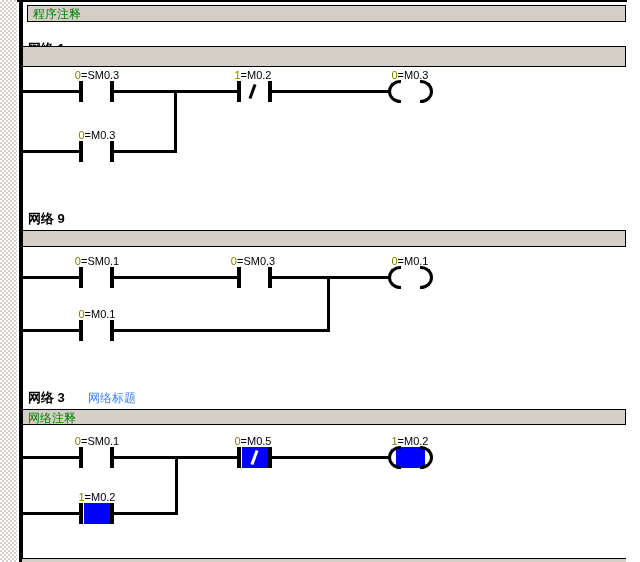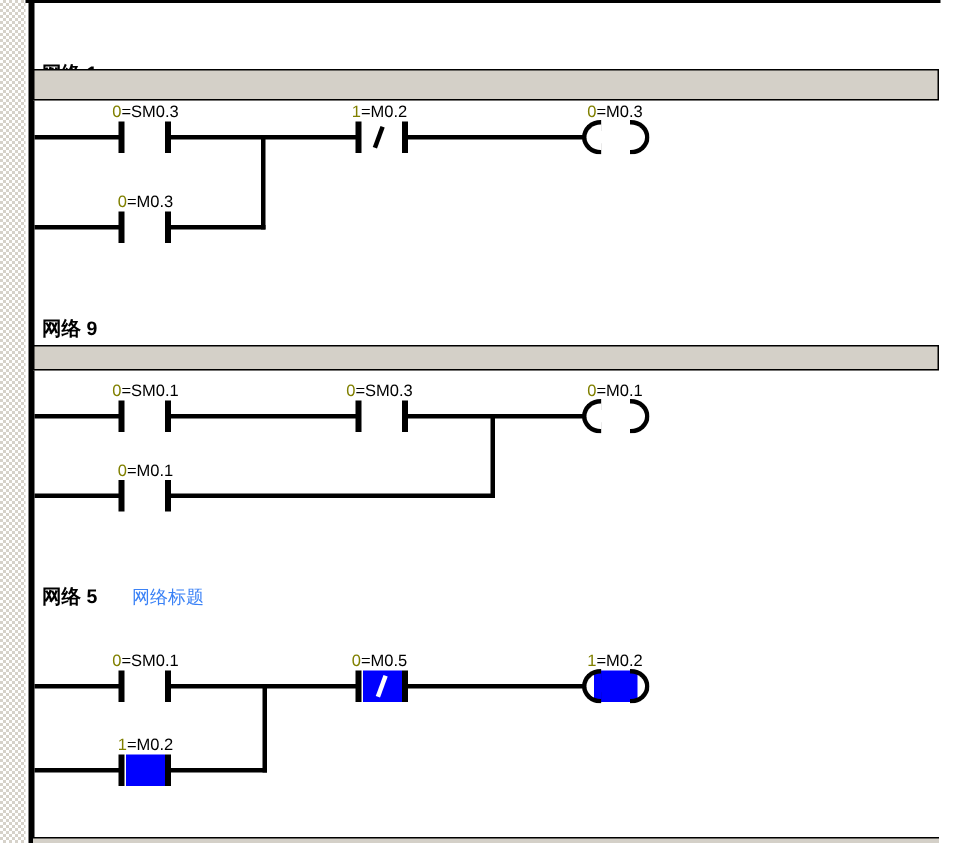--- a/index.html
+++ b/index.html
@@ -36,20 +36,23 @@
   .cutbar { position:absolute; background:#d4d0c8; border-top:1px solid #000; box-sizing:border-box; }
 </style>
 </head>
 <body>
 
 <div class="screen">
   <div class="hatch"></div>
   <div class="topline"></div>
   <div class="rail"></div>
 
+  <div class="cbar" style="left:27px;top:5px;width:599px;height:17px">
+    <span>程序注释</span>
+  </div>
 
   <div class="nettitle" style="left:28px;top:40px">网络 1</div>
   <div class="cbar" style="left:22px;top:46px;width:604px;height:21px"></div>
 
   <div class="wh" style="left:23px;top:90px;width:57px"></div>
   <div class="vb" style="left:79px;top:81px"></div>
   <div class="vb" style="left:110px;top:81px"></div>
   <div class="lbl" style="left:47px;top:69px">
     <span class="val">0</span><span>=SM0.3</span>
   </div>
@@ -108,22 +111,25 @@
 
   <div class="wv" style="left:327px;top:276px;height:56px"></div>
   <div class="wh" style="left:23px;top:329px;width:57px"></div>
   <div class="vb" style="left:79px;top:320px"></div>
   <div class="vb" style="left:110px;top:320px"></div>
   <div class="wh" style="left:113px;top:329px;width:217px"></div>
   <div class="lbl" style="left:47px;top:308px">
     <span class="val">0</span><span>=M0.1</span>
   </div>
 
-  <div class="nettitle" style="left:28px;top:389px">网络 5</div>
+  <div class="nettitle" style="left:28px;top:389px">网络 3</div>
   <div class="subtitle" style="left:88px;top:390px">网络标题</div>
+  <div class="cbar" style="left:22px;top:409px;width:604px;height:16px">
+    <span>网络注释</span>
+  </div>
 
   <div class="wh" style="left:23px;top:456px;width:57px"></div>
   <div class="vb" style="left:79px;top:447px"></div>
   <div class="vb" style="left:110px;top:447px"></div>
   <div class="lbl" style="left:47px;top:435px">
     <span class="val">0</span><span>=SM0.1</span>
   </div>
 
   <div class="wh" style="left:113px;top:456px;width:125px"></div>
   <div class="ncbox" style="left:242px;top:447px">

